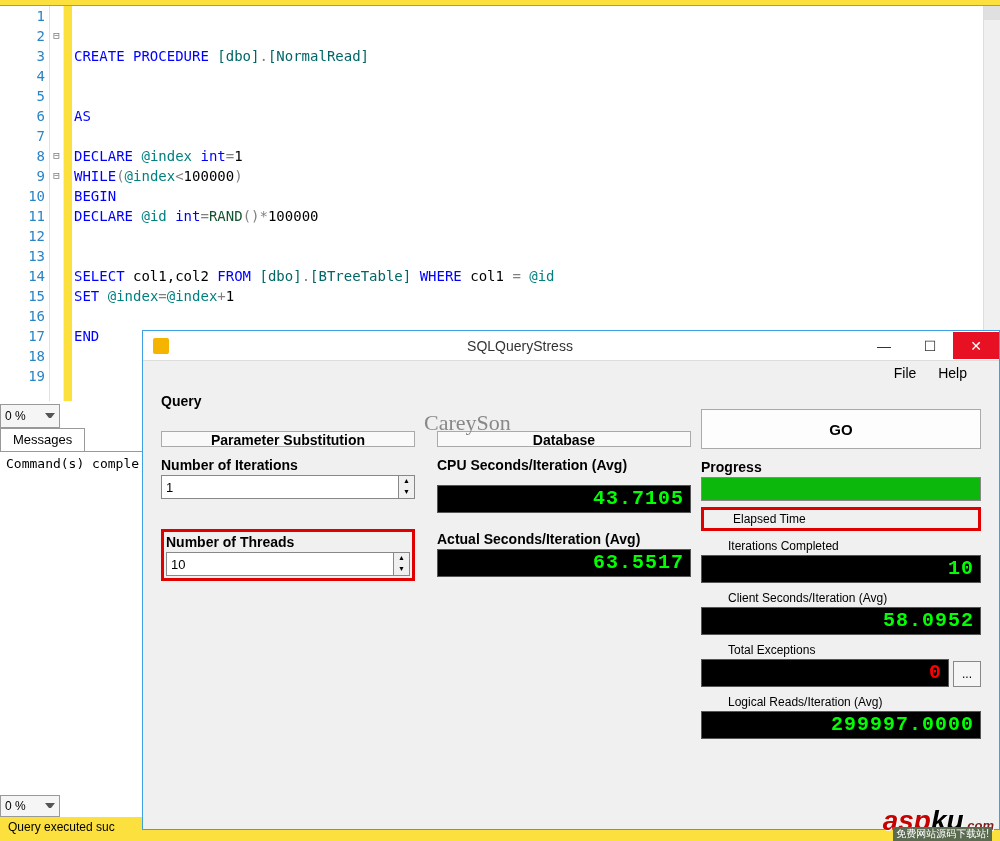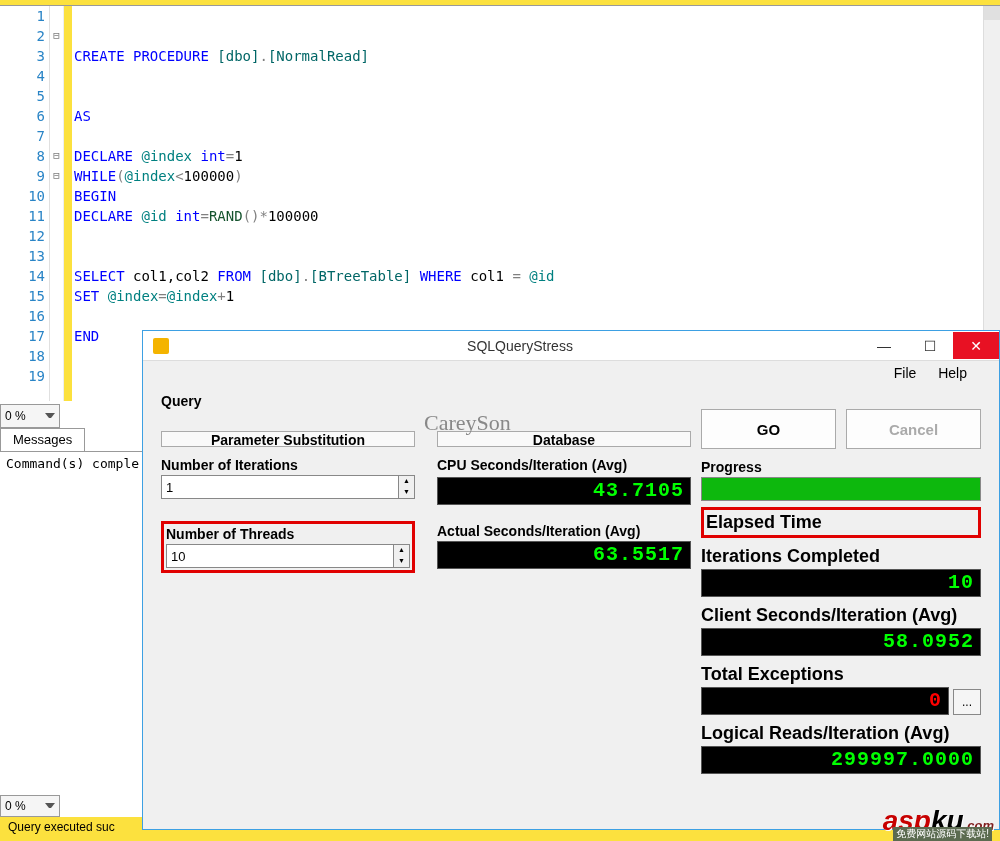--- a/index.html
+++ b/index.html
@@ -63,21 +63,21 @@
 .spinner-btns div { flex: 1; font-size: 7px; text-align: center; line-height: 9px; }
 
 
 .go-row { display: flex; gap: 10px; margin-top: 16px; }
 .go-btn, .cancel-btn { flex: 1; height: 40px; border: 1px solid #aaa; background: #fdfdfd; font-size: 15px; font-weight: bold; }
 .cancel-btn { color: #aaa; }
 
 .prog-lbl { font-weight: bold; font-size: 14px; margin-top: 10px; }
 .prog-bar { height: 24px; background: #0db80d; border: 1px solid #888; margin-top: 2px; }
 
-.readout-lbl { font-weight: bold; font-size: 18px; margin-top: 8px; }
+.readout-lbl { font-weight: normal; font-size: 12px; margin-top: 8px; margin-left: 27px; }
 .readout { height: 28px; background: #000; color: #0f0; font-family: "Courier New", monospace; font-size: 20px; font-weight: bold; text-align: right; padding: 1px 6px; border: 1px solid #555; margin-top: 2px; letter-spacing: 1px; }
 .readout.red { color: #f00; }
 
 .red-box { border: 3px solid #e00000; padding: 2px; margin-top: 6px; }
 .red-box-inner { padding: 0; }
 
 .exc-row { display: flex; gap: 4px; align-items: flex-end; }
 .exc-row .readout { flex: 1; }
 .dots-btn { width: 28px; height: 26px; border: 1px solid #888; background: #f5f5f5; font-size: 12px; }
 
@@ -205,21 +205,21 @@
           <div class="spinner">
             <input class="spinner-input" value="1" style="">
             <div class="spinner-btns">
                 <div>▲</div>
                 <div>▼</div>
               </div>
           </div>
         </div>
         <div class="param-col">
           <span class="lbl">CPU Seconds/Iteration (Avg)</span>
-          <div class="readout" style="margin-top:4px">43.7105</div>
+          <div class="readout" style="margin-top:12px">43.7105</div>
         </div>
       </div>
       <div class="param-row">
         <div class="param-col">
           <div class="red-box">
               <div class="red-box-inner">
             <span class="lbl">Number of Threads</span>
             <div class="spinner">
               <input class="spinner-input" value="10" style="">
               <div class="spinner-btns">
@@ -232,21 +232,20 @@
         </div>
         <div class="param-col">
           <span class="lbl" style="margin-top:8px;display:block">Actual Seconds/Iteration (Avg)</span>
           <div class="readout">63.5517</div>
         </div>
       </div>
     </div>
     <div class="sqs-right">
       <div class="go-row">
         <button class="go-btn">GO</button>
-        <button class="cancel-btn">Cancel</button>
       </div>
       <div class="prog-lbl">Progress</div>
       <div class="prog-bar"></div>
 
       <div class="red-box">
           <div class="red-box-inner">
         <div class="readout-lbl" style="margin-top:0">Elapsed Time</div>
       </div>
         </div>
 

